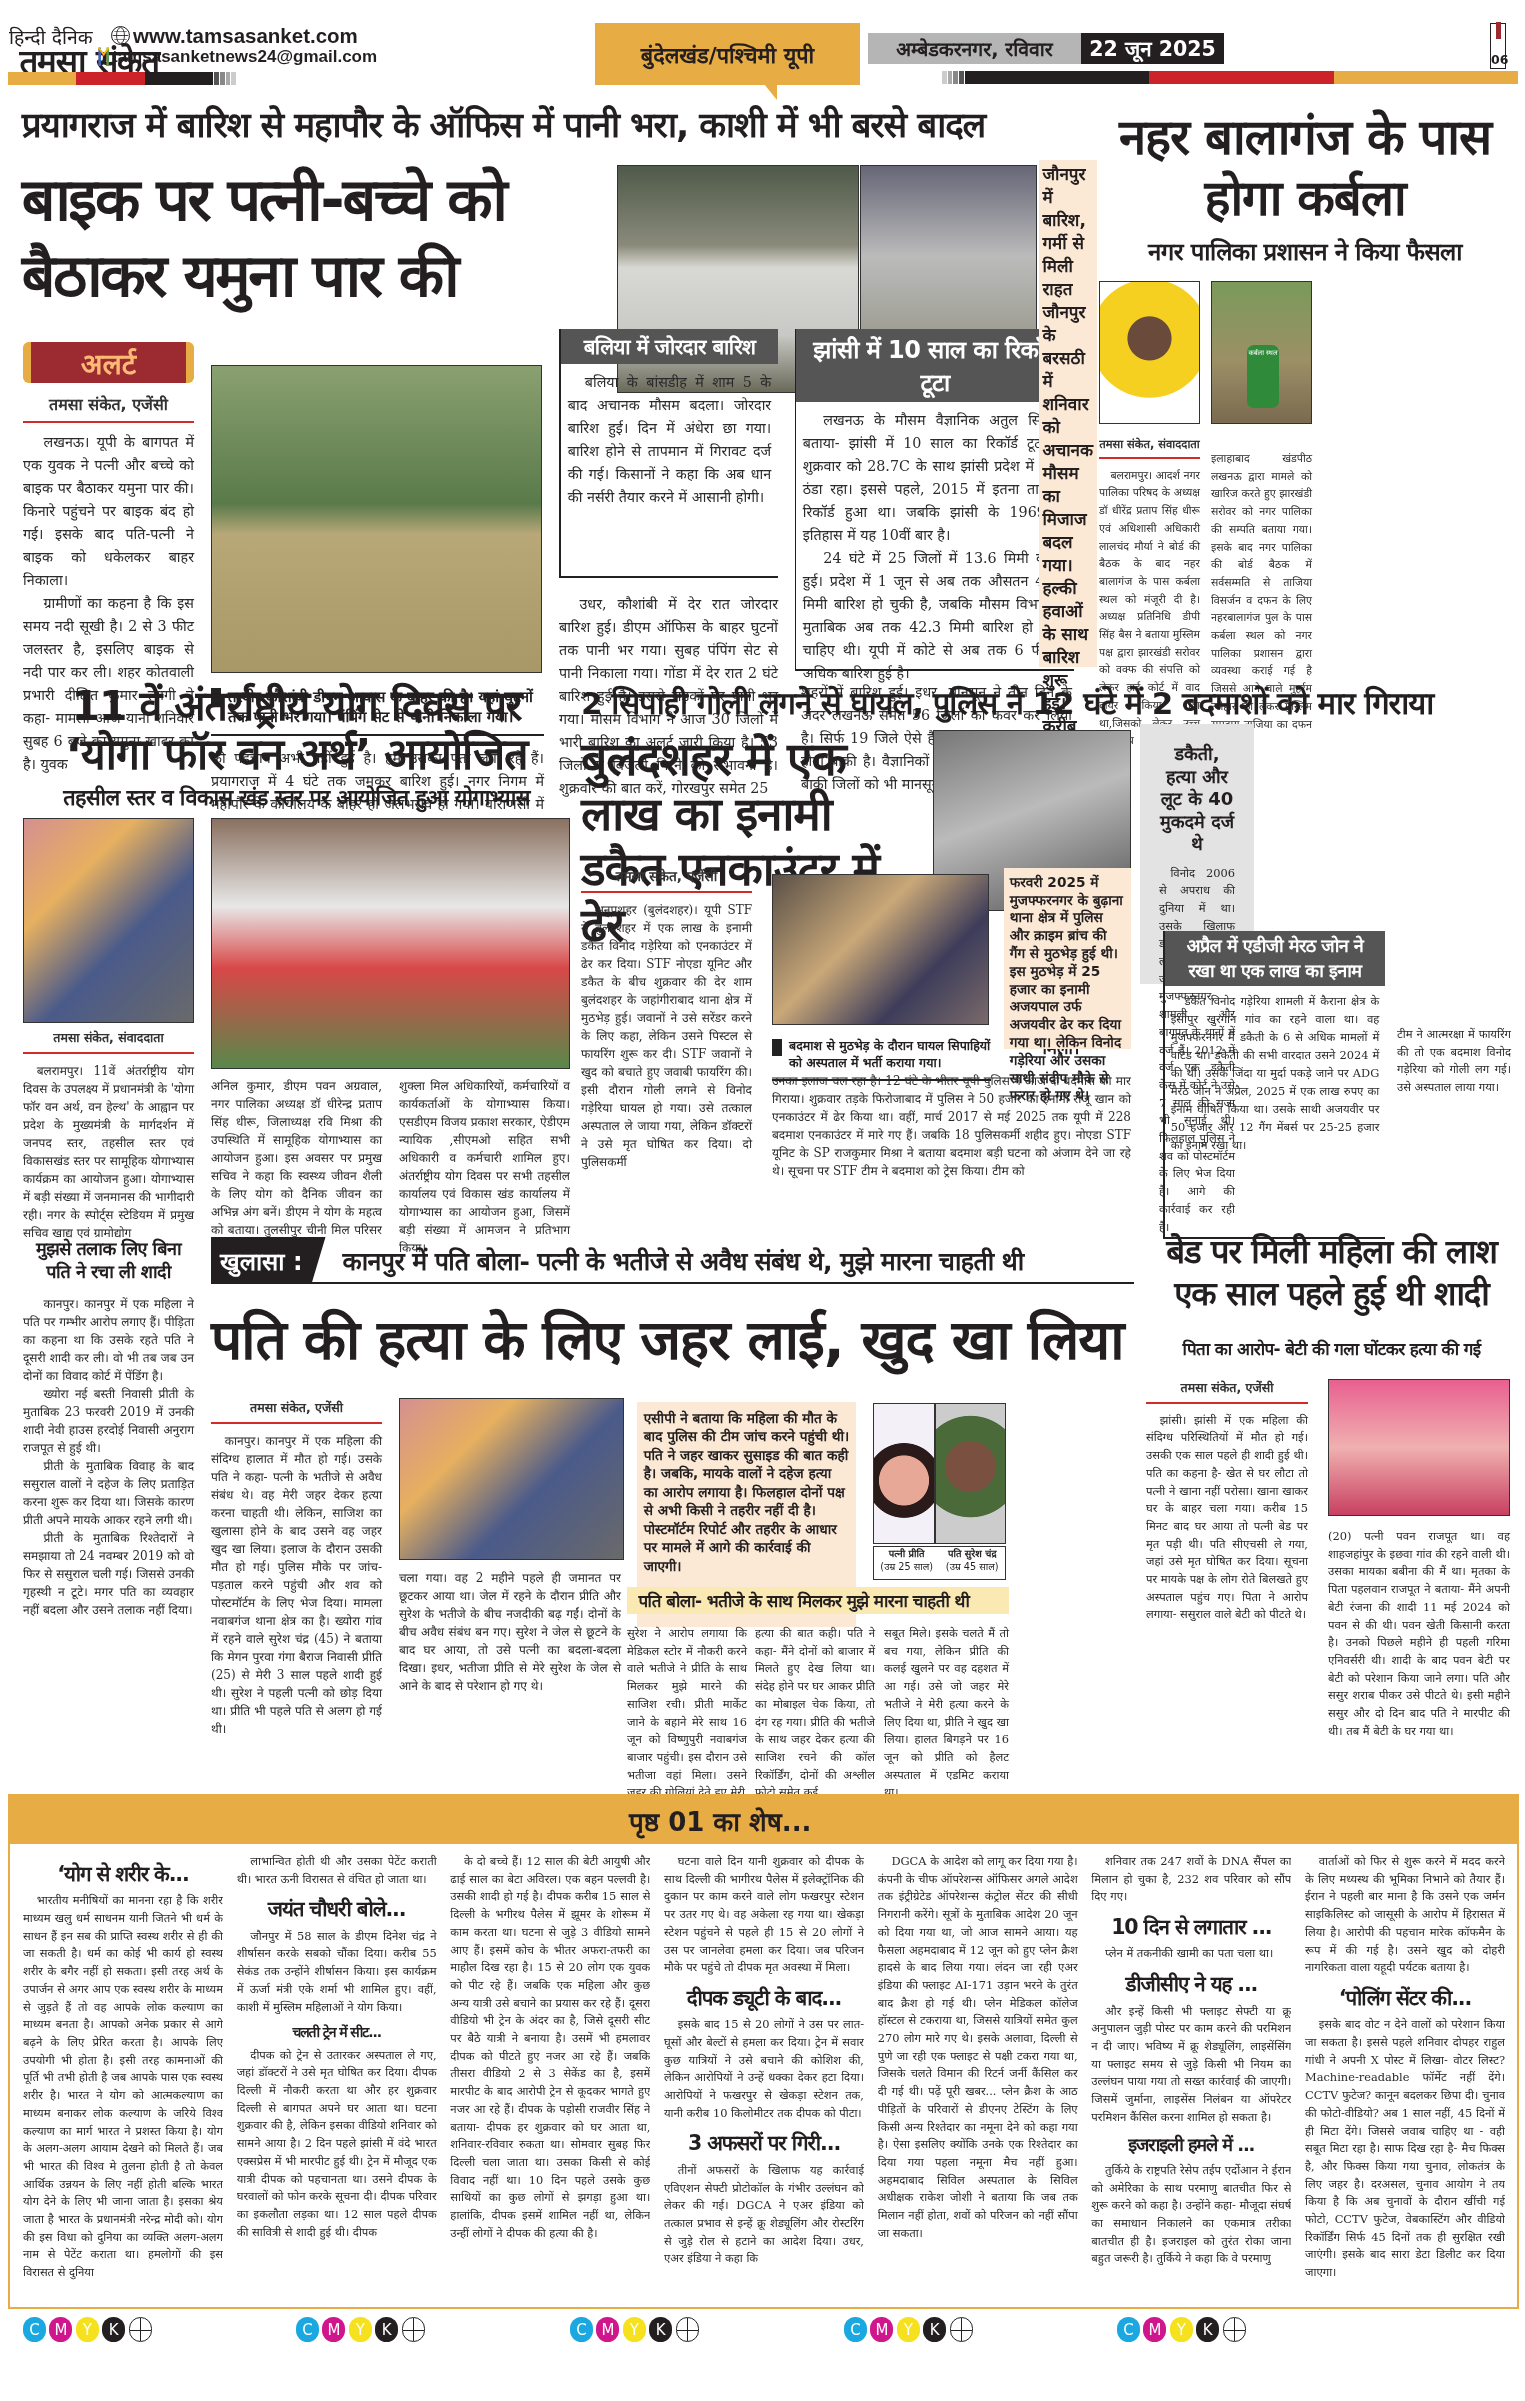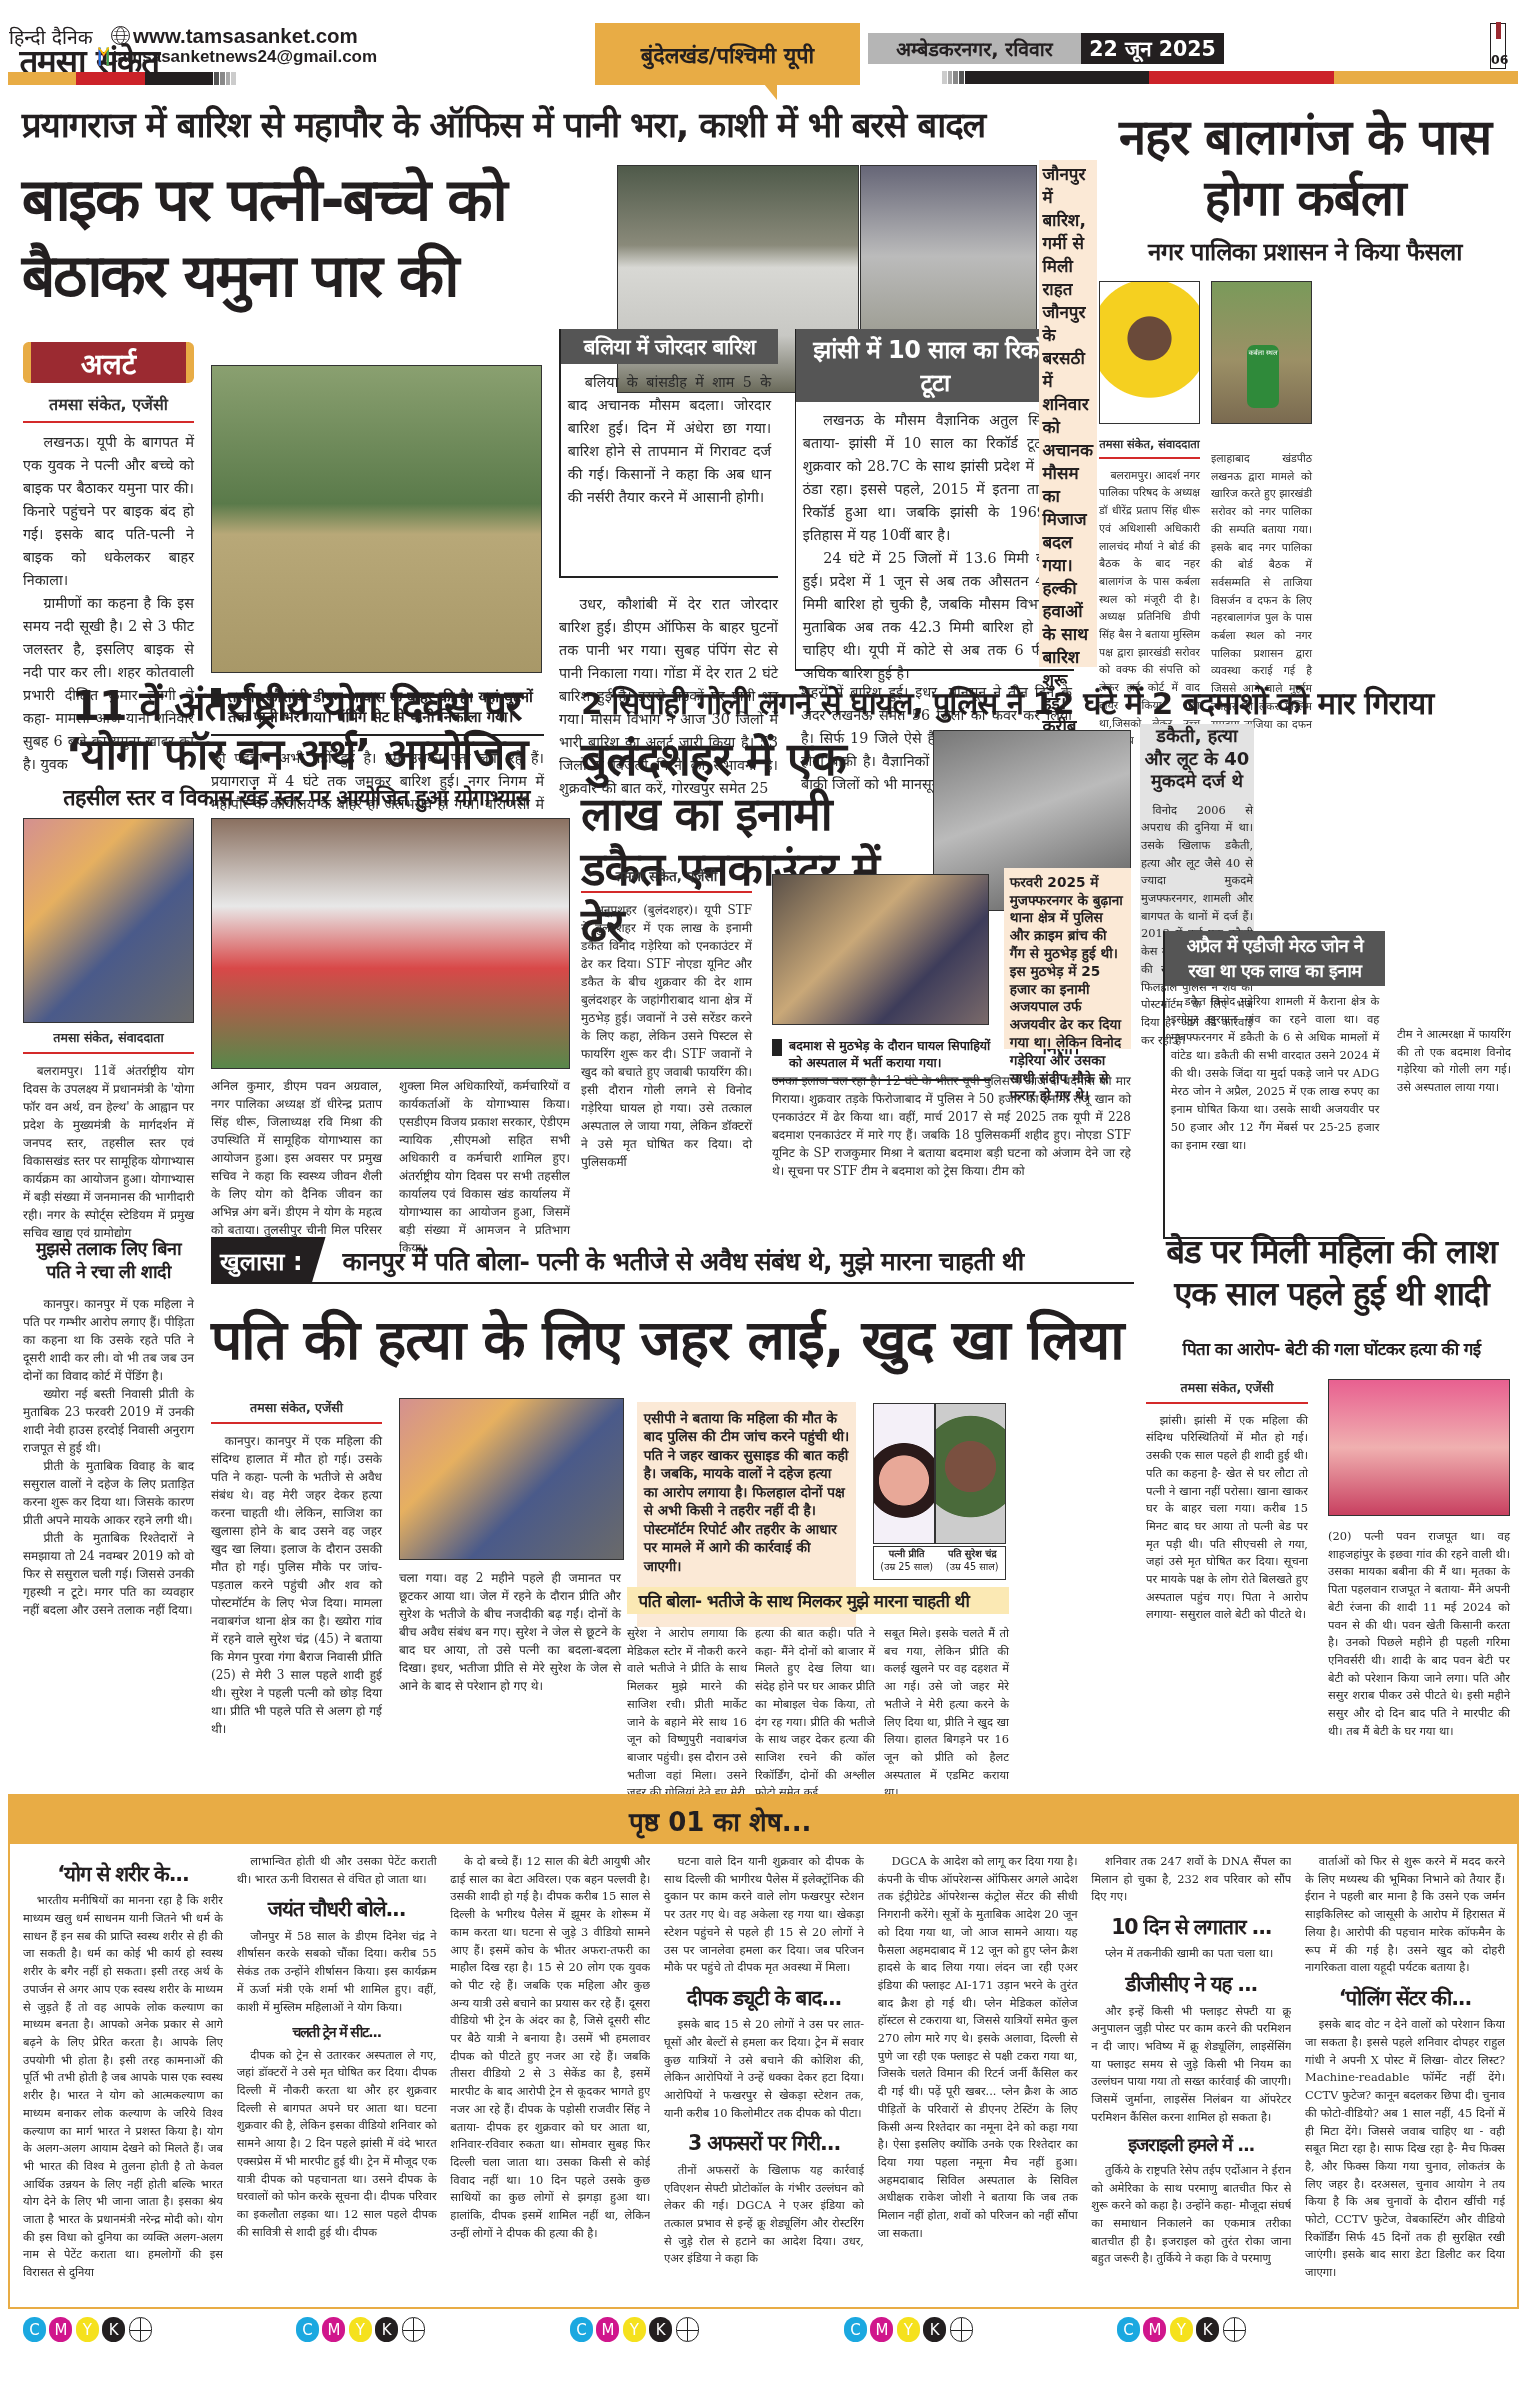--- a/index.html
+++ b/index.html
@@ -88,21 +88,21 @@
       <div style="flex:1;background:#e8ac45"></div>
   </div>
 </div>
 
 <div class="abs hl" style="left:21.7px;top:107px;width:1117px;font-size:35px;">प्रयागराज में बारिश से महापौर के ऑफिस में पानी भरा, काशी में भी बरसे बादल</div>
 <div class="abs hl" style="left:21.7px;top:162px;width:576px;font-size:59px;line-height:1.28;letter-spacing:-2.3px;">बाइक पर पत्नी-बच्चे को बैठाकर यमुना पार की</div>
 <div class="abs photo water" style="left:617px;top:165px;width:242px;height:228px;"></div>
 <div class="abs photo gray" style="left:860px;top:165px;width:177px;height:228px;background:linear-gradient(180deg,#667 0,#bbb 40%,#887 100%);"></div>
 
 <div class="abs" style="left:23px;top:342px;width:171px;height:41px;background:#9b2a31;border-radius:5.7px;border-left:8px solid #e8ac45;border-right:8px solid #e8ac45;box-shadow:inset 0 0 0 4.6px #9b2a31;display:flex;align-items:center;justify-content:center;">
-  <span style="color:#ffffff;font-size:28.5px;font-weight:bold;">अलर्ट</span>
+  <span style="color:#fdba74;font-size:28.5px;font-weight:bold;">अलर्ट</span>
 </div>
 <div class="abs" style="left:23px;top:393px;width:171px;">
   <div class="byline">तमसा संकेत, एजेंसी</div>
   <div class="body-text">
     <p>लखनऊ। यूपी के बागपत में एक युवक ने पत्नी और बच्चे को बाइक पर बैठाकर यमुना पार की। किनारे पहुंचने पर बाइक बंद हो गई। इसके बाद पति-पत्नी ने बाइक को धकेलकर बाहर निकाला।</p>
     <p>ग्रामीणों का कहना है कि इस समय नदी सूखी है। 2 से 3 फीट जलस्तर है, इसलिए बाइक से नदी पार कर ली। शहर कोतवाली प्रभारी दीक्षित कुमार त्यागी ने कहा- मामला आज यानी शनिवार सुबह 6 बजे का यमुना खादर का है। युवक</p>
   </div>
 </div>
 <div class="abs photo green" style="left:211px;top:365px;width:331px;height:308px;background:linear-gradient(180deg,#8aa070 0%,#5a7a4a 45%,#b8a878 55%,#a89868 100%);"></div>
 <div class="abs caption" style="left:211px;top:678px;width:333px;">
@@ -152,21 +152,21 @@
 <div class="abs" style="left:23px;top:1029px;width:171px;">
   <div class="byline" style="font-size:12.5px;">तमसा संकेत, संवाददाता</div>
   <div class="body-text" style="font-size:12px;line-height:18px;text-indent:13.7px;">बलरामपुर। 11वें अंतर्राष्ट्रीय योग दिवस के उपलक्ष्य में प्रधानमंत्री के 'योगा फॉर वन अर्थ, वन हेल्थ' के आह्वान पर प्रदेश के मुख्यमंत्री के मार्गदर्शन में जनपद स्तर, तहसील स्तर एवं विकासखंड स्तर पर सामूहिक योगाभ्यास कार्यक्रम का आयोजन हुआ। योगाभ्यास में बड़ी संख्या में जनमानस की भागीदारी रही। नगर के स्पोर्ट्स स्टेडियम में प्रमुख सचिव खाद्य एवं ग्रामोद्योग</div>
 </div>
 <div class="abs body-text" style="left:211px;top:1077px;width:171px;font-size:12px;line-height:18px;">अनिल कुमार, डीएम पवन अग्रवाल, नगर पालिका अध्यक्ष डॉ धीरेन्द्र प्रताप सिंह धीरू, जिलाध्यक्ष रवि मिश्रा की उपस्थिति में सामूहिक योगाभ्यास का आयोजन हुआ। इस अवसर पर प्रमुख सचिव ने कहा कि स्वस्थ्य जीवन शैली के लिए योग को दैनिक जीवन का अभिन्न अंग बनें। डीएम ने योग के महत्व को बताया। तुलसीपुर चीनी मिल परिसर में विधायक कैलाश नाथ</div>
 <div class="abs body-text" style="left:399px;top:1077px;width:171px;font-size:12px;line-height:18px;">शुक्ला मिल अधिकारियों, कर्मचारियों व कार्यकर्ताओं के योगाभ्यास किया। एसडीएम विजय प्रकाश सरकार, ऐडीएम न्यायिक ,सीएमओ सहित सभी अधिकारी व कर्मचारी शामिल हुए। अंतर्राष्ट्रीय योग दिवस पर सभी तहसील कार्यालय एवं विकास खंड कार्यालय में योगाभ्यास का आयोजन हुआ, जिसमें बड़ी संख्या में आमजन ने प्रतिभाग किया।</div>
 
 <div class="abs hl" style="left:581px;top:687px;width:935px;font-size:31px;">2 सिपाही गोली लगने से घायल, पुलिस ने 12 घंटे में 2 बदमाशों को मार गिराया</div>
 <div class="abs hl" style="left:581px;top:732px;width:348px;font-size:46px;line-height:1.2;">बुलंदशहर में एक लाख का इनामी डकैत एनकाउंटर में ढेर</div>
 <div class="abs photo gray" style="left:933px;top:730px;width:198px;height:181px;"></div>
-<div class="abs graybox" style="left:1140px;top:724px;width:114px;height:260px;padding:1px;">
+<div class="abs graybox" style="left:1140px;top:724px;width:114px;height:260px;padding:19px;">
   <div style="font-size:18px;font-weight:bold;text-align:center;line-height:1.25;margin-bottom:9px;">डकैती, हत्या और लूट के 40 मुकदमे दर्ज थे</div>
   <div class="body-text" style="font-size:11.4px;line-height:17.7px;text-indent:11.4px;">विनोद 2006 से अपराध की दुनिया में था। उसके खिलाफ डकैती, हत्या और लूट जैसे 40 से ज्यादा मुकदमे मुजफ्फरनगर, शामली और बागपत के थानों में दर्ज हैं। 2012 में दर्ज एक डकैती केस में कोर्ट ने उसे 7 साल की सजा भी सुनाई थी। फिलहाल पुलिस ने शव को पोस्टमॉर्टम के लिए भेज दिया है। आगे की कार्रवाई कर रही है।</div>
 </div>
 <div class="abs" style="left:581px;top:866px;width:171px;">
   <div class="byline" style="font-size:13.7px;">तमसा संकेत, एजेंसी</div>
   <div class="body-text" style="font-size:12px;line-height:18px;text-indent:13.7px;">अनूपशहर (बुलंदशहर)। यूपी STF ने बुलंदशहर में एक लाख के इनामी डकैत विनोद गड़ेरिया को एनकाउंटर में ढेर कर दिया। STF नोएडा यूनिट और डकैत के बीच शुक्रवार की देर शाम बुलंदशहर के जहांगीराबाद थाना क्षेत्र में मुठभेड़ हुई। जवानों ने उसे सरेंडर करने के लिए कहा, लेकिन उसने पिस्टल से फायरिंग शुरू कर दी। STF जवानों ने खुद को बचाते हुए जवाबी फायरिंग की। इसी दौरान गोली लगने से विनोद गड़ेरिया घायल हो गया। उसे तत्काल अस्पताल ले जाया गया, लेकिन डॉक्टरों ने उसे मृत घोषित कर दिया। दो पुलिसकर्मी</div>
 </div>
 <div class="abs photo room" style="left:772px;top:874px;width:217px;height:151px;"></div>
 <div class="abs caption" style="left:772px;top:1029px;width:219px;font-size:12.5px;">
   <div class="sq"></div>

